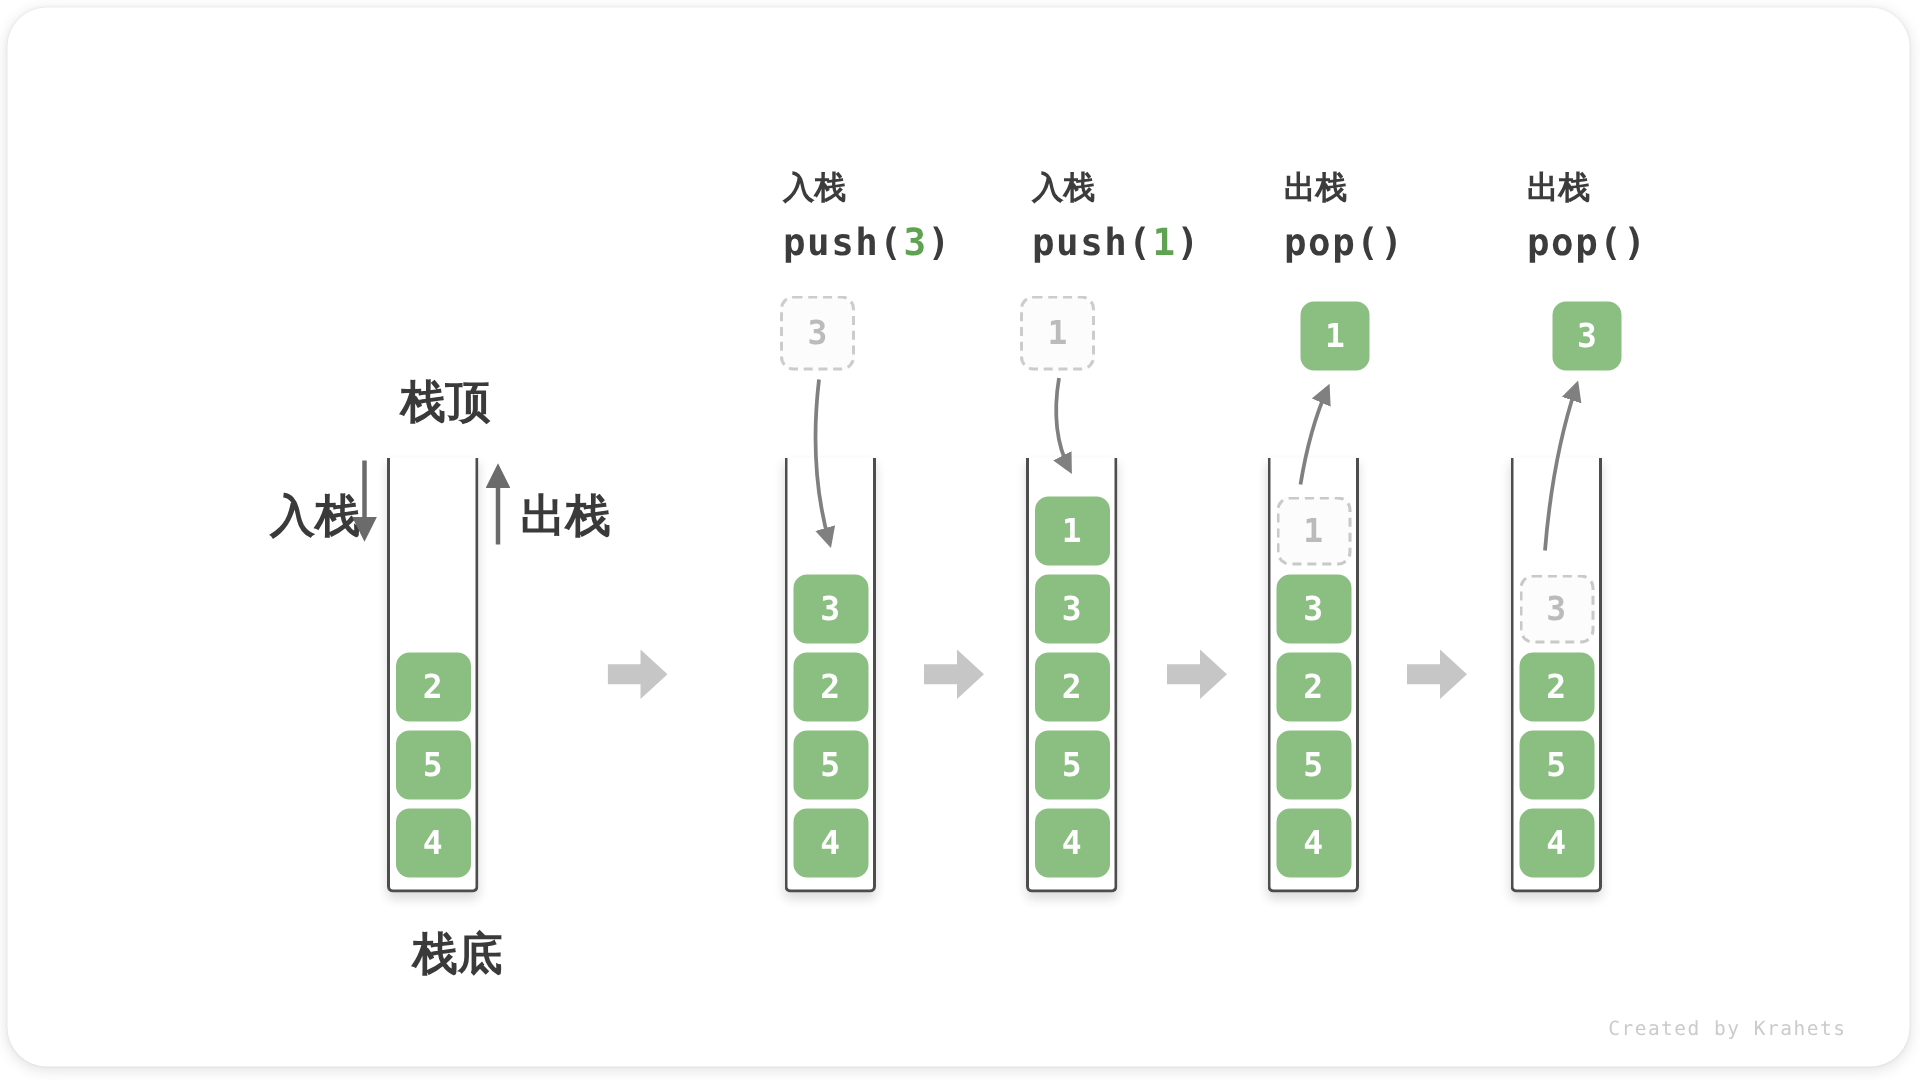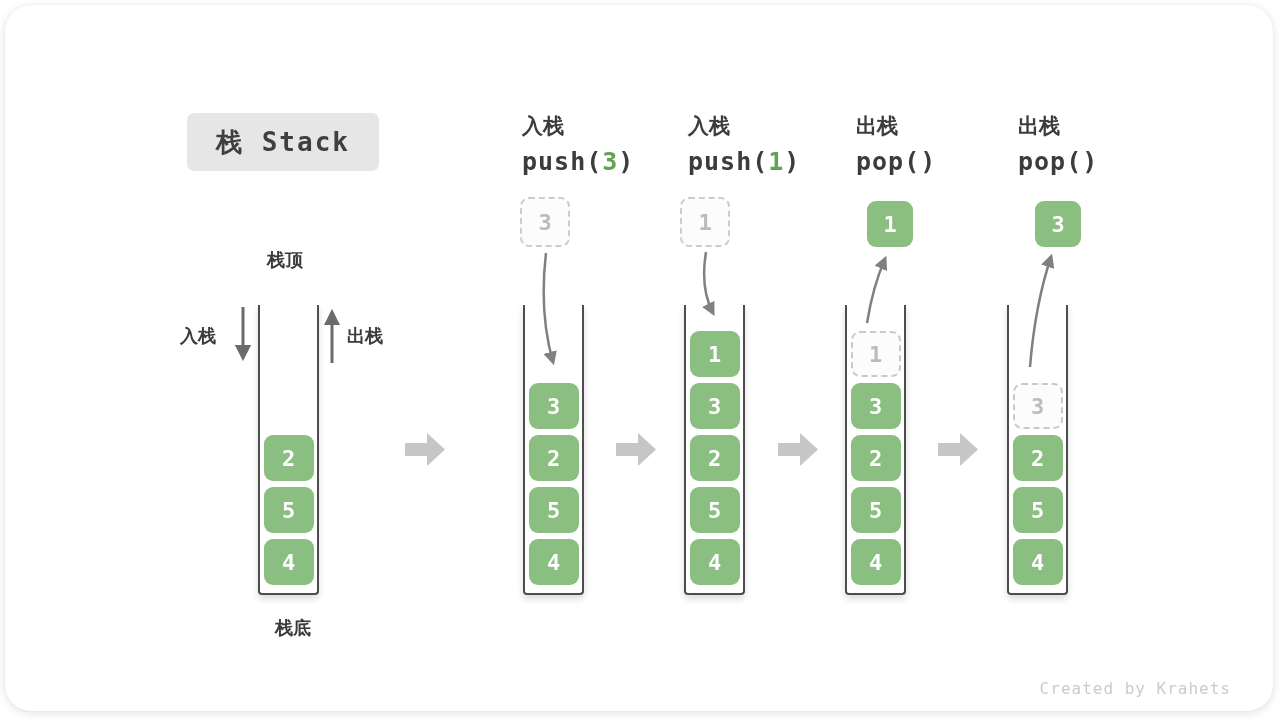--- a/index.html
+++ b/index.html
@@ -29,33 +29,32 @@
     gap:6px;padding-bottom:8px;box-sizing:content-box;}
   .cell{width:50px;height:46px;border-radius:9px;background:#8BBE81;color:#fff;
     display:flex;align-items:center;justify-content:center;flex:0 0 auto;
     font-family:"DejaVu Sans Mono",monospace;font-size:22px;font-weight:700;}
   .cell.ghost{background:#FCFCFC;border:2px dashed #C9C9C9;color:#BBBBBB;
     width:46px;height:42px;}
   
   .step-arrow{position:absolute;top:428px;width:40px;height:33px;background:#C6C6C6;
     clip-path:polygon(0% 30%,55% 30%,55% 0%,100% 50%,55% 100%,55% 70%,0% 70%);}
   
-  .lbl{position:absolute;font-size:18px;font-weight:700;color:#3A3A3A;}
+  .lbl{position:absolute;font-size:30px;font-weight:700;color:#3A3A3A;}
   
   .watermark{position:absolute;right:42px;top:674px;color:#CBCBCB;
-    font-family:"DejaVu Sans Mono",monospace;font-size:16px;letter-spacing:1px;margin-left:12px;}
+    font-family:"DejaVu Sans Mono",monospace;font-size:13px;letter-spacing:1px;margin-left:12px;}
   svg.overlay{position:absolute;left:0;top:0;pointer-events:none;z-index:6;}
   .fbox,.stack,.step-arrow{z-index:3;}
 </style>
 </head>
 <body>
 
 <div class="canvas">
 
-  <div class="title-box">栈 Stack</div>
 
   <div class="op" style="left:517px">
     <div class="op-cn">入栈</div>
     <div class="op-code"><span>push(</span><span class="arg">3</span><span>)</span></div>
   </div>
   <div class="op" style="left:683px">
     <div class="op-cn">入栈</div>
     <div class="op-code"><span>push(</span><span class="arg">1</span><span>)</span></div>
   </div>
   <div class="op" style="left:851px">

